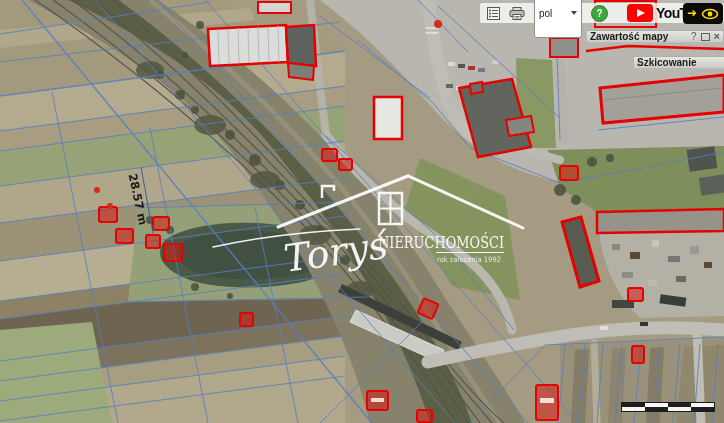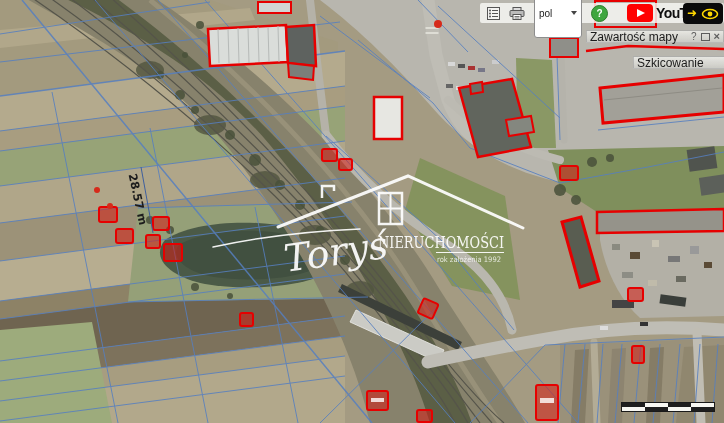--- a/index.html
+++ b/index.html
@@ -24,21 +24,21 @@
   .yt-label{font-size:14px;font-weight:bold;color:#0f0f0f;letter-spacing:-0.6px;}
   .blk-group{position:absolute;right:1px;top:0;height:21px;background:#0a0a0a;border-radius:4px;
     display:flex;align-items:center;padding:0 4px;gap:4px;}
   .blk-arrow{color:#ffd800;font-size:12px;line-height:21px;cursor:pointer;}
 
   
   .panel-header{position:absolute;left:586px;width:138px;height:13px;
     background:linear-gradient(rgba(238,238,234,.85),rgba(208,208,203,.8));
     border:1px solid rgba(150,150,150,.55);box-sizing:border-box;
     display:flex;align-items:center;padding:0 3px;cursor:move;}
-  .panel-title{flex:1;font-size:12px;font-weight:normal;color:#1c1c1c;white-space:nowrap;}
+  .panel-title{flex:1;font-size:10px;font-weight:bold;color:#1c1c1c;white-space:nowrap;}
   .panel-btn{font-size:10px;color:#5c5c5c;margin-left:4px;cursor:pointer;line-height:11px;}
   .max-box{width:7px;height:6px;border:1px solid #5c5c5c;margin-left:4px;cursor:pointer;}
   .close-x{font-size:11px;font-weight:bold;}
 
   
   .scalebar{position:absolute;left:621px;top:402px;width:92px;height:8px;
     border:1px solid #1a1a1a;display:flex;flex-direction:column;background:#f5f5f0;}
   .scalebar .row{flex:1;display:flex;}
   .scalebar .c{flex:1;}
   .b{background:#1e1e1e;} .w{background:#f7f7f2;}

